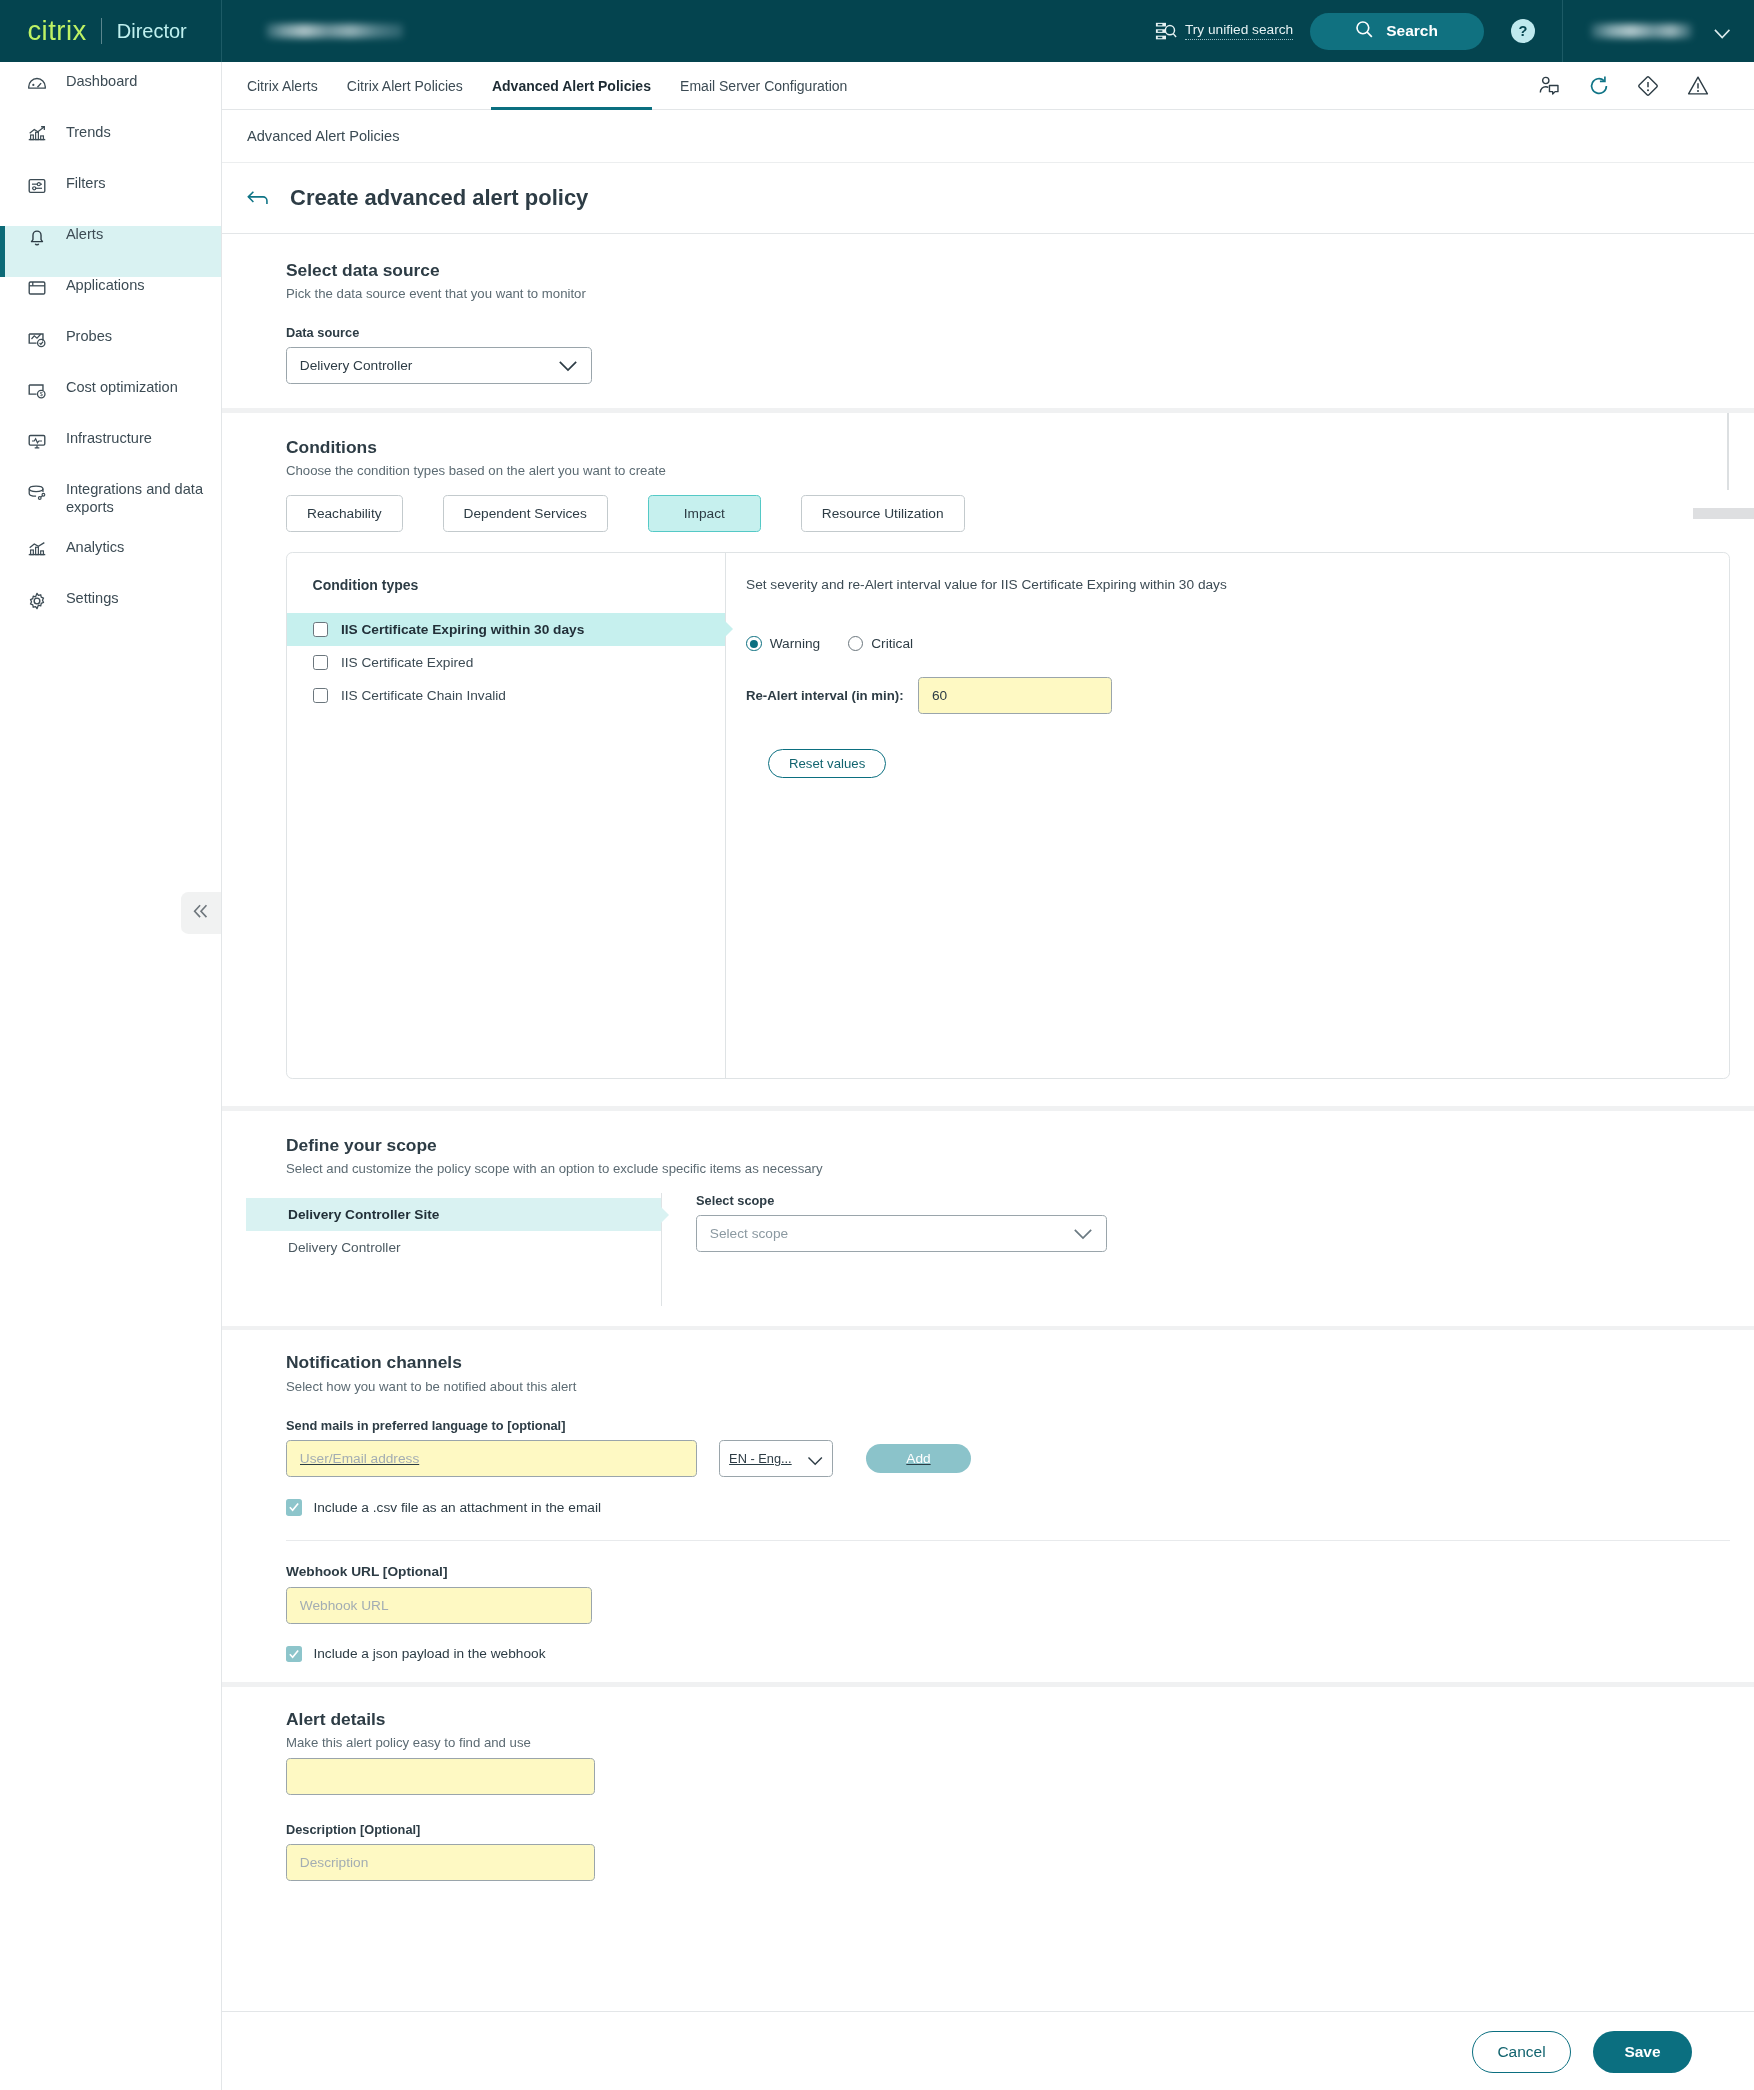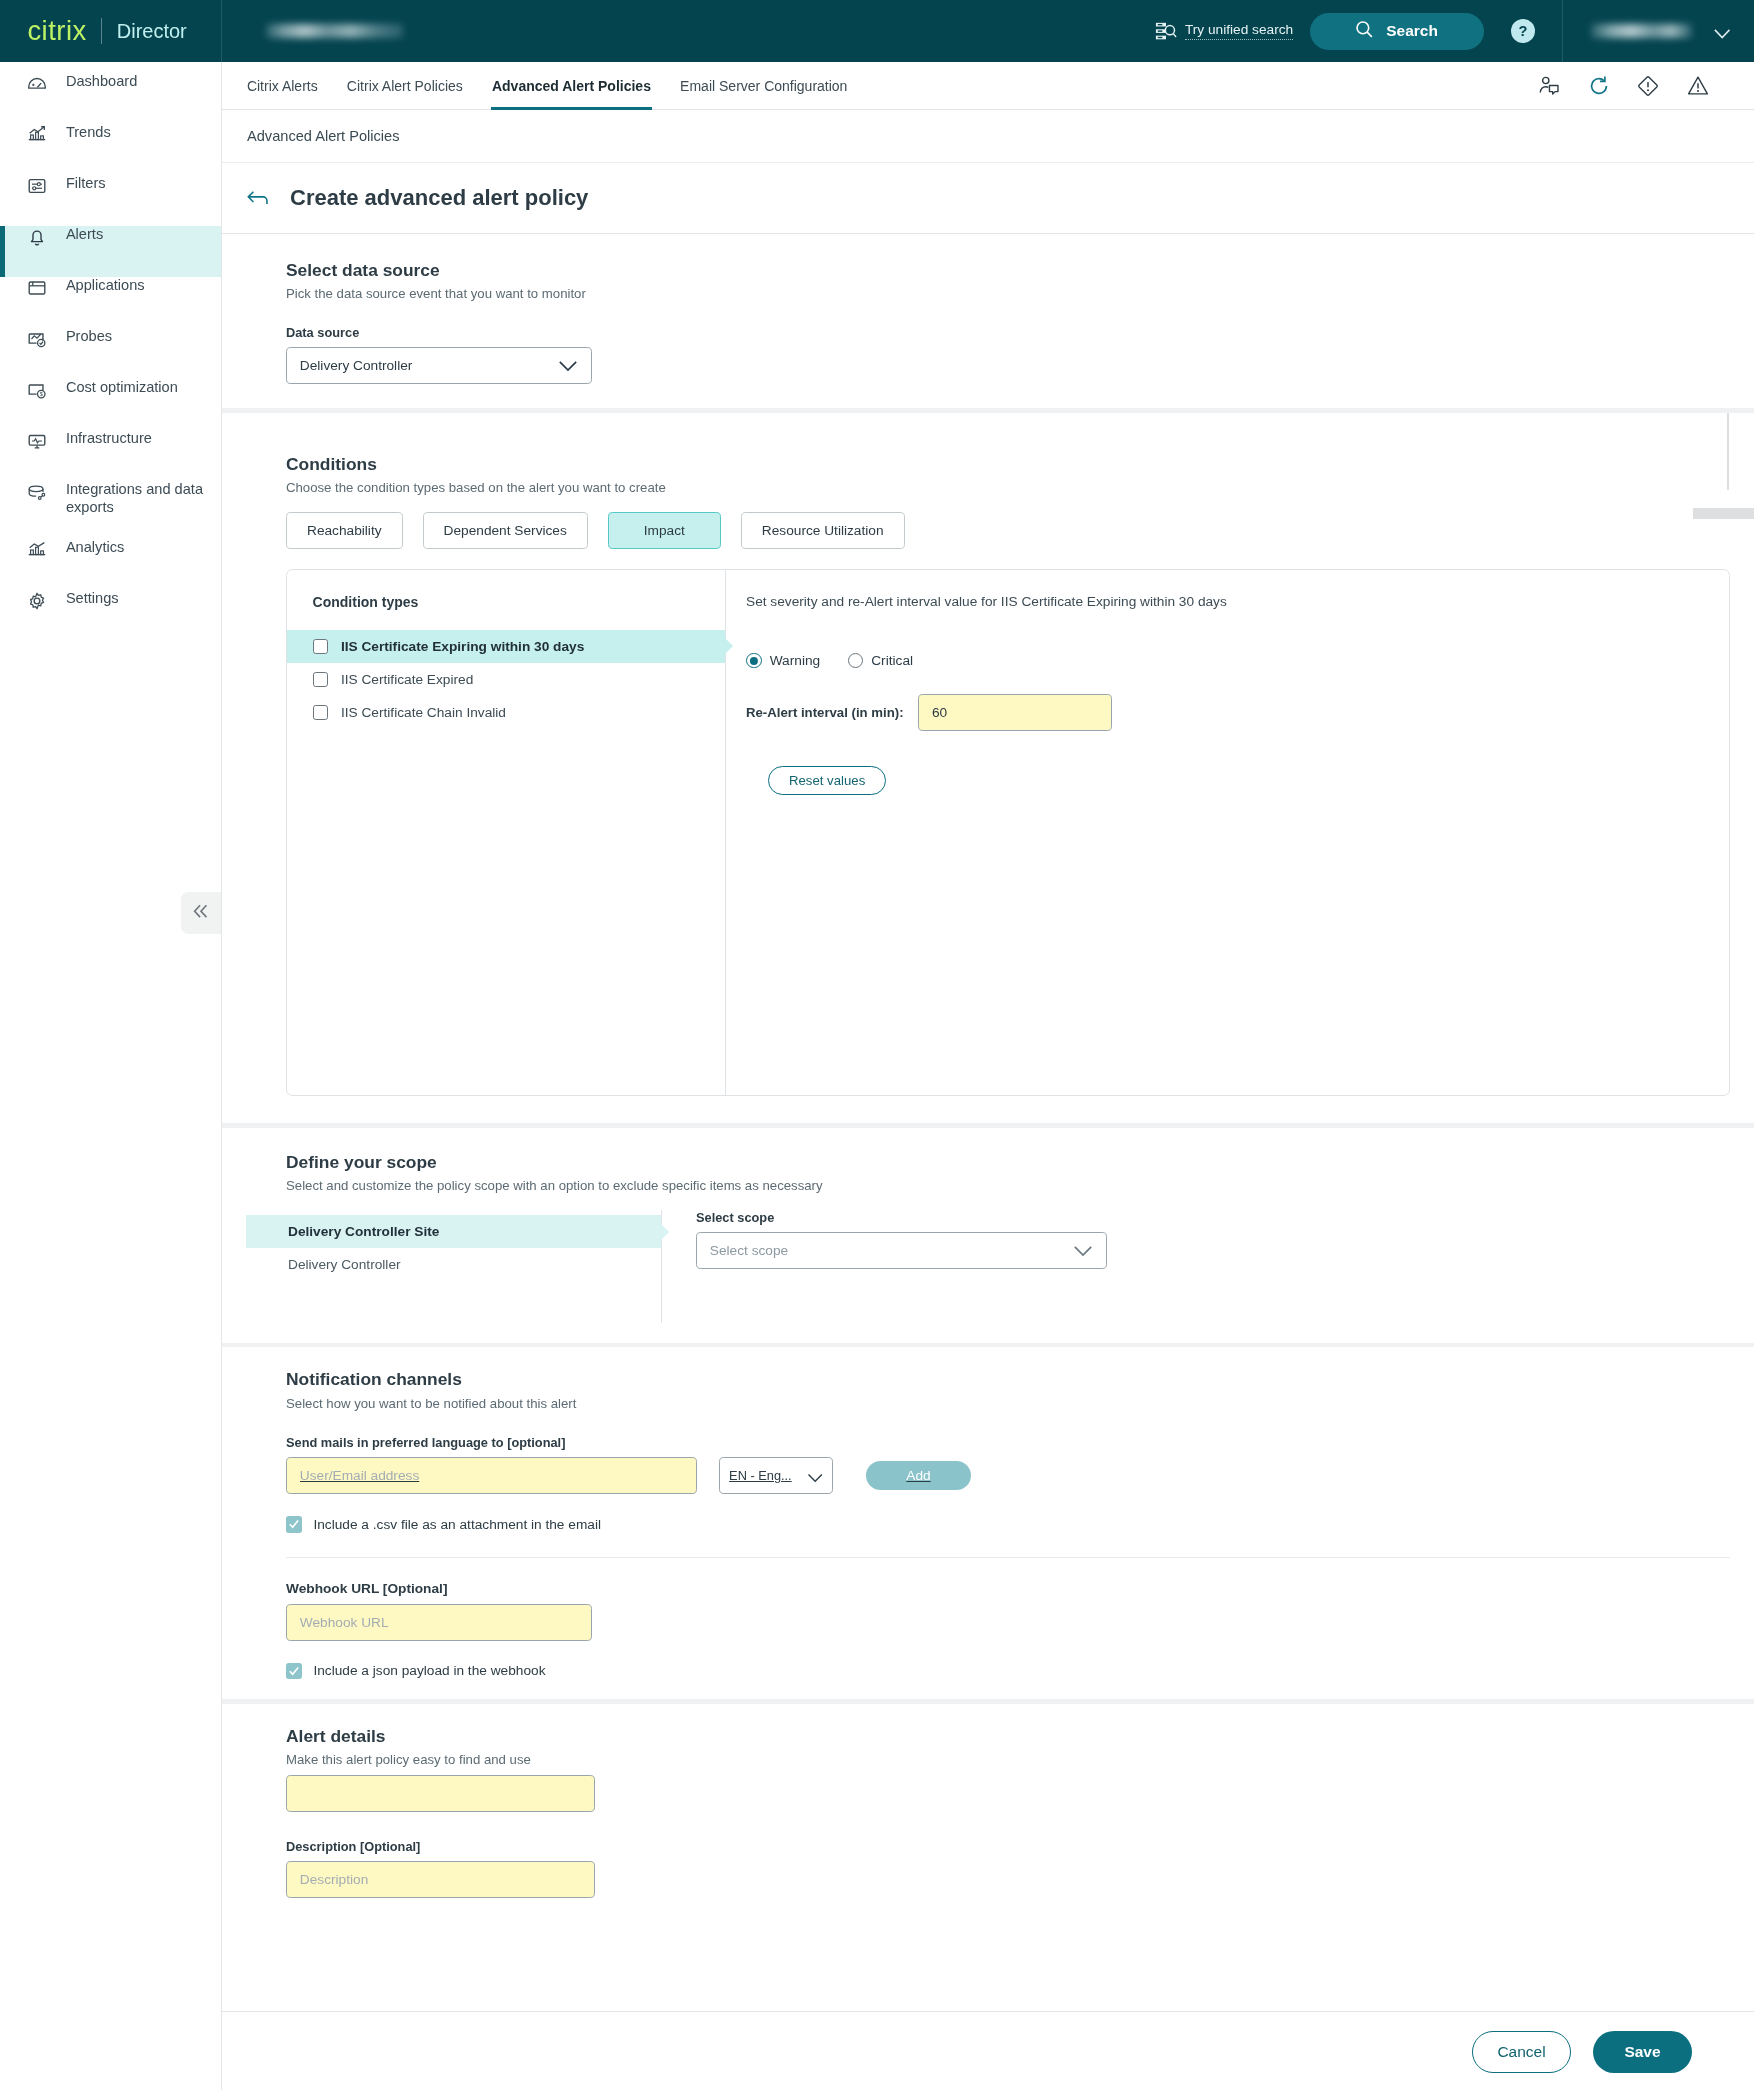--- a/index.html
+++ b/index.html
@@ -508,26 +508,26 @@
                 <svg viewBox="0 0 22 13" fill="none">
                     <polyline points="2,2 11,11 20,2" stroke="#2d3c45" stroke-width="1.9" fill="none"></polyline>
                   </svg>
               </span>
             </div>
           </div>
         </div>
 
         <div class="sec-divider"></div>
 
-        <div class="sec" style="padding-top:41px;padding-bottom:27.4px;">
+        <div class="sec" style="padding-top:24px;padding-bottom:27.4px;">
           <div class="sec-inner">
             <div class="sec-title">Conditions</div>
             <div class="sec-sub">Choose the condition types based on the alert you want to create</div>
 
-            <div class="chip-row" style="margin-top:16.4px;">
+            <div class="chip-row" style="margin-top:16.4px;gap:40px;">
               <div class="chip">Reachability</div>
               <div class="chip">Dependent Services</div>
               <div class="chip active">Impact</div>
               <div class="chip">Resource Utilization</div>
             </div>
 
             <div class="cond-panel" style="margin-top:20px;margin-right:0;">
               <div class="cond-left">
                 <div class="cond-left-title">Condition types</div>
 

